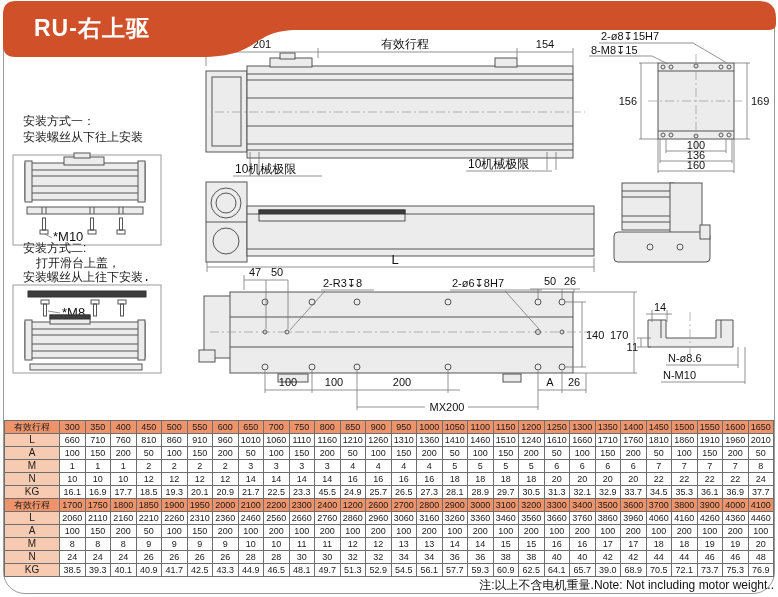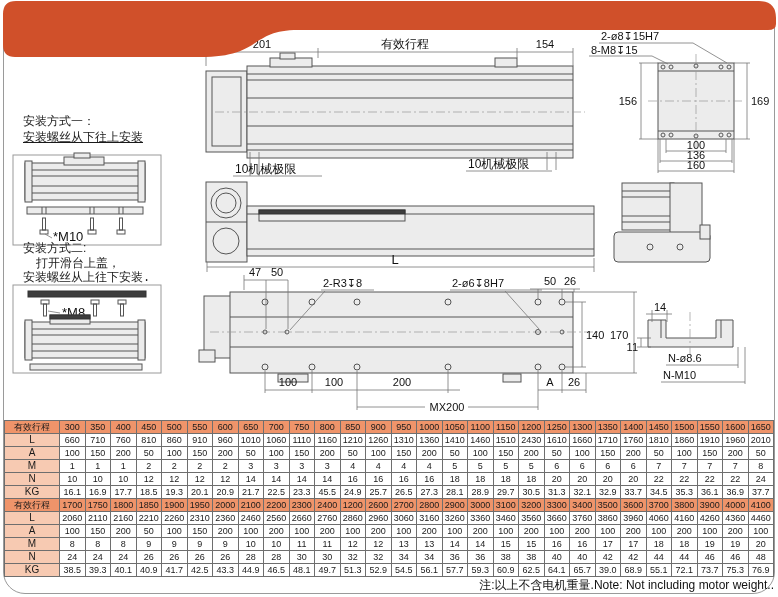--- a/index.html
+++ b/index.html
@@ -31,23 +31,24 @@
 </head>
 <body>
 
 <div class="page">
 
   <div class="page-border"></div>
 
   <svg class="header-svg" width="778" height="62">
     <path d="M16,1 H759 Q776,1 776,18 V24 Q776,30 768,30 H298 C250,30 262,57 200,57 H15 Q3,57 3,45 V14 Q3,1 16,1 Z" fill="#d0502a"></path>
   </svg>
+  <div class="page-title">RU-右上驱</div>
 
   <div class="panel-text" style="left:23px;top:114px;">安装方式一：</div>
-  <div class="panel-text" style="left:23px;top:130px;text-decoration:underline;">安装螺丝从下往上安装</div>
+  <div class="panel-text" style="left:23px;top:130px;">安装螺丝从下往上安装</div>
   <div class="panel-text" style="left:23px;top:241px;">安装方式二:</div>
   <div class="panel-text" style="left:36px;top:256px;">打开滑台上盖，</div>
   <div class="panel-text" style="left:23px;top:271px;font-family:Liberation Mono, monospace;">安装螺丝从上往下安装.</div>
 
   <svg class="drw" width="778" height="420" viewBox="0 0 778 420">
 
     <g>
       <rect x="13" y="155" width="148" height="90" fill="#fff" stroke="#999"></rect>
       <rect class="f" x="25" y="163" width="120" height="37"></rect>
       <rect class="f" x="25" y="161" width="7" height="41"></rect>
@@ -350,21 +351,21 @@
           <td>1060</td>
           <td>1110</td>
           <td>1160</td>
           <td>1210</td>
           <td>1260</td>
           <td>1310</td>
           <td>1360</td>
           <td>1410</td>
           <td>1460</td>
           <td>1510</td>
-          <td>2430</td>
+          <td>1240</td>
           <td>1610</td>
           <td>1660</td>
           <td>1710</td>
           <td>1760</td>
           <td>1810</td>
           <td>1860</td>
           <td>1910</td>
           <td>1960</td>
           <td>2010</td>
         </tr>
@@ -665,21 +666,21 @@
           <td>54.5</td>
           <td>56.1</td>
           <td>57.7</td>
           <td>59.3</td>
           <td>60.9</td>
           <td>62.5</td>
           <td>64.1</td>
           <td>65.7</td>
           <td>39.0</td>
           <td>68.9</td>
-          <td>55.1</td>
+          <td>70.5</td>
           <td>72.1</td>
           <td>73.7</td>
           <td>75.3</td>
           <td>76.9</td>
         </tr>
       </tbody>
   </table>
 
   <div class="note-line">注:以上不含电机重量.Note: Not including motor weight..</div>
 

